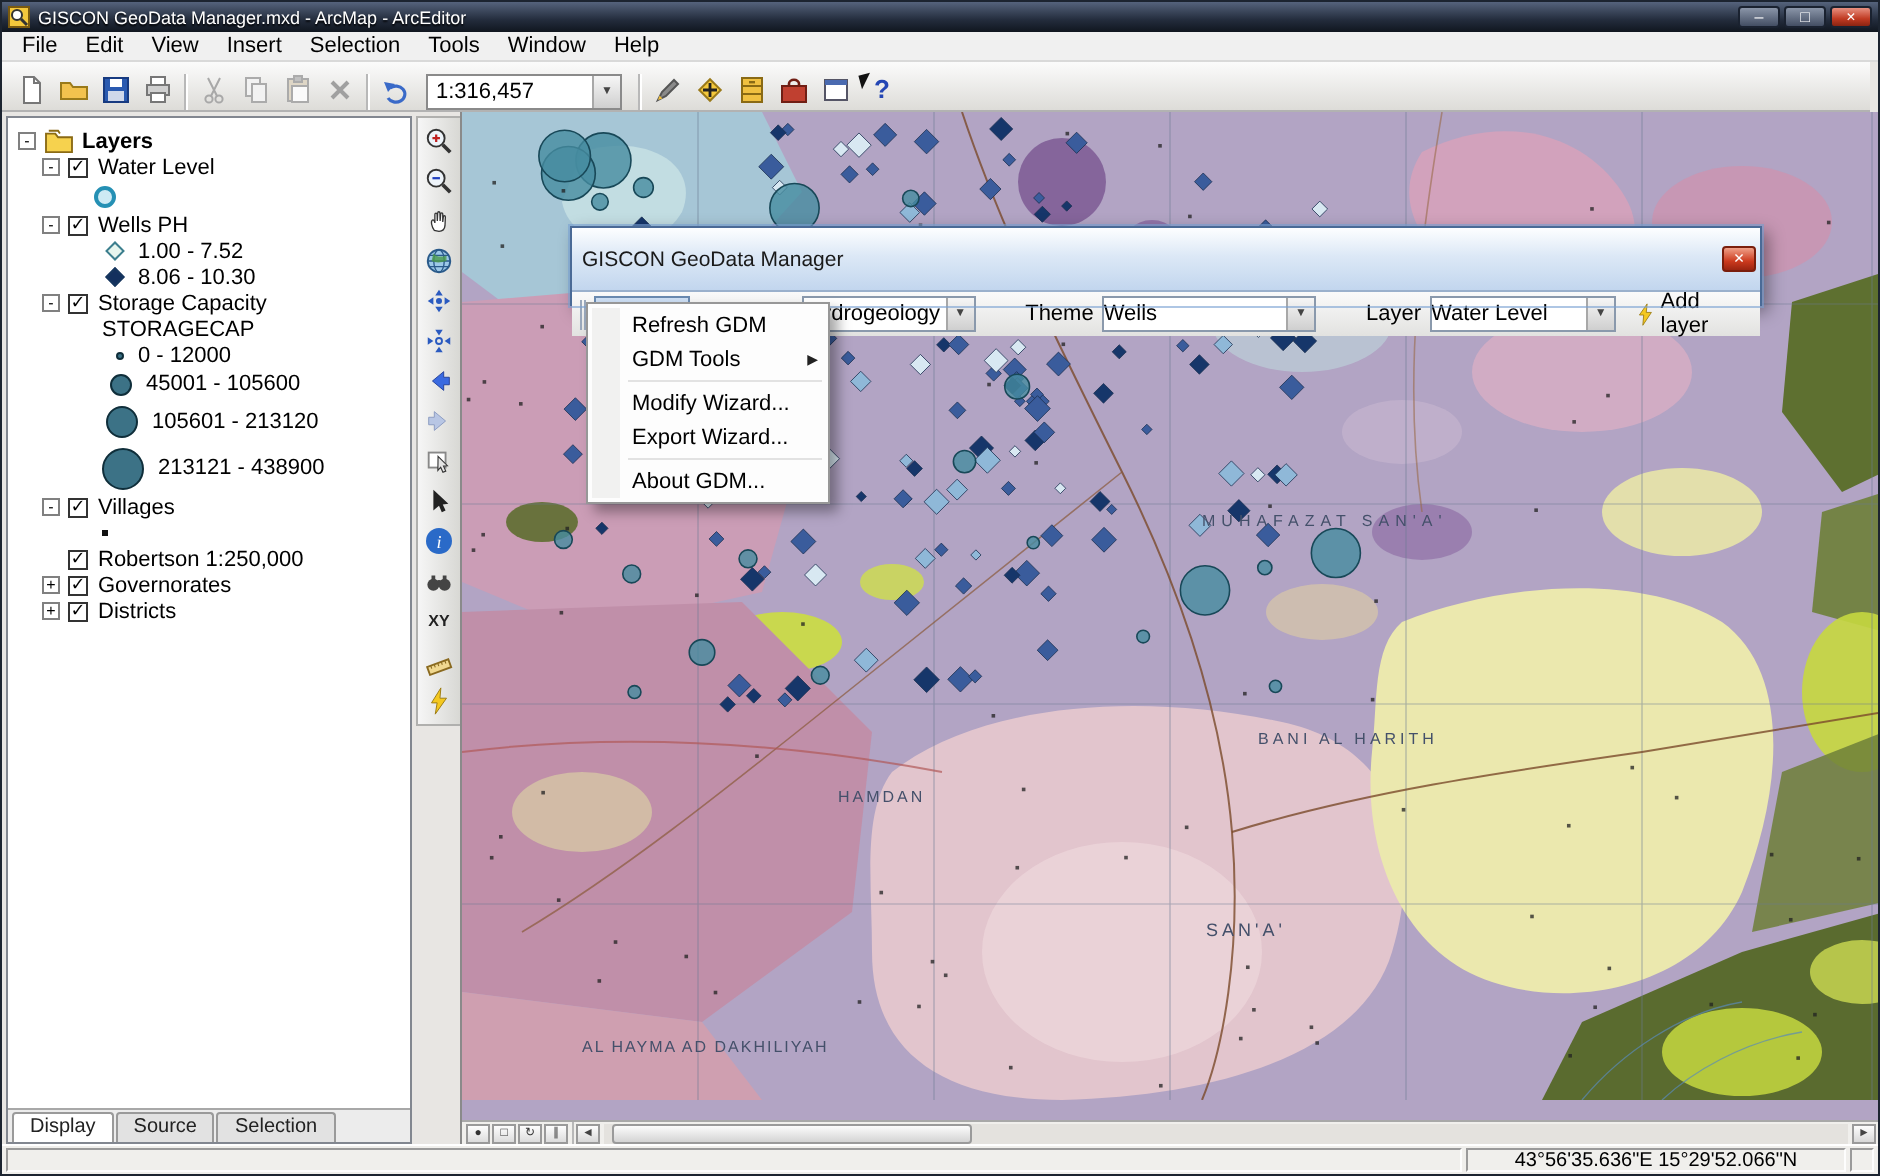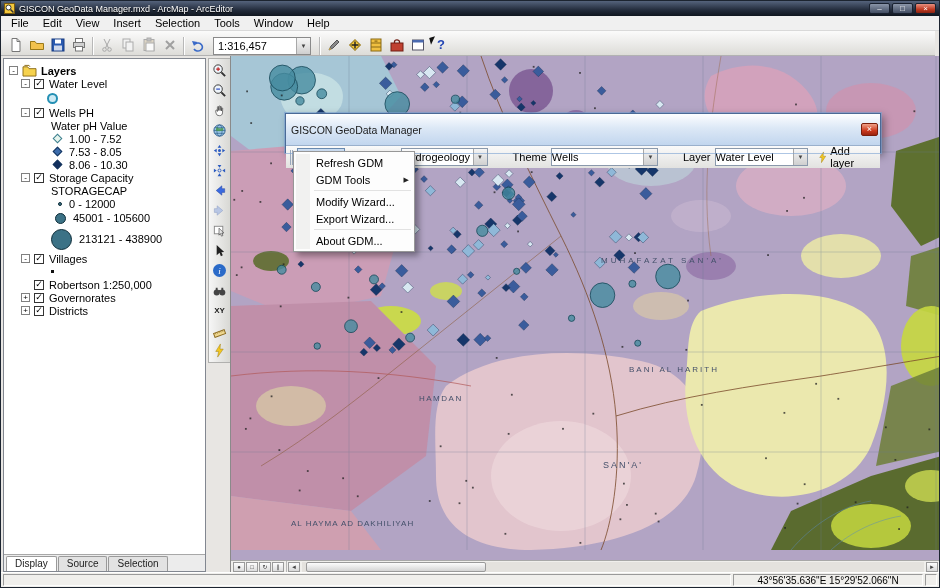--- a/index.html
+++ b/index.html
@@ -290,30 +290,23 @@
         <span class="sym-circle"></span>
       </div>
 
       <div class="trow lvl1">
         <span class="expander">-</span>
         <span class="cbx">
             <span>✓</span>
           </span>
         <span class="tlabel">Wells PH</span>
       </div>
-      <div class="trow field">
-        <span class="sublabel">Water pH Value</span>
-      </div>
       <div class="trow cls">
         <span class="dia dia1"></span>
         <span class="tlabel">1.00 - 7.52</span>
-      </div>
-      <div class="trow cls">
-        <span class="dia dia2"></span>
-        <span class="tlabel">7.53 - 8.05</span>
       </div>
       <div class="trow cls">
         <span class="dia dia3"></span>
         <span class="tlabel">8.06 - 10.30</span>
       </div>
 
       <div class="trow lvl1">
         <span class="expander">-</span>
         <span class="cbx">
             <span>✓</span>
@@ -323,20 +316,24 @@
       <div class="trow field">
         <span class="sublabel">STORAGECAP</span>
       </div>
       <div class="trow cls">
         <span class="gc gc1"></span>
         <span class="tlabel">0 - 12000</span>
       </div>
       <div class="trow cls h16">
         <span class="gc gc3"></span>
         <span class="tlabel">45001 - 105600</span>
+      </div>
+      <div class="trow cls h21">
+        <span class="gc gc4"></span>
+        <span class="tlabel">105601 - 213120</span>
       </div>
       <div class="trow cls h26">
         <span class="gc gc5"></span>
         <span class="tlabel">213121 - 438900</span>
       </div>
 
       <div class="trow lvl1">
         <span class="expander">-</span>
         <span class="cbx">
             <span>✓</span>

